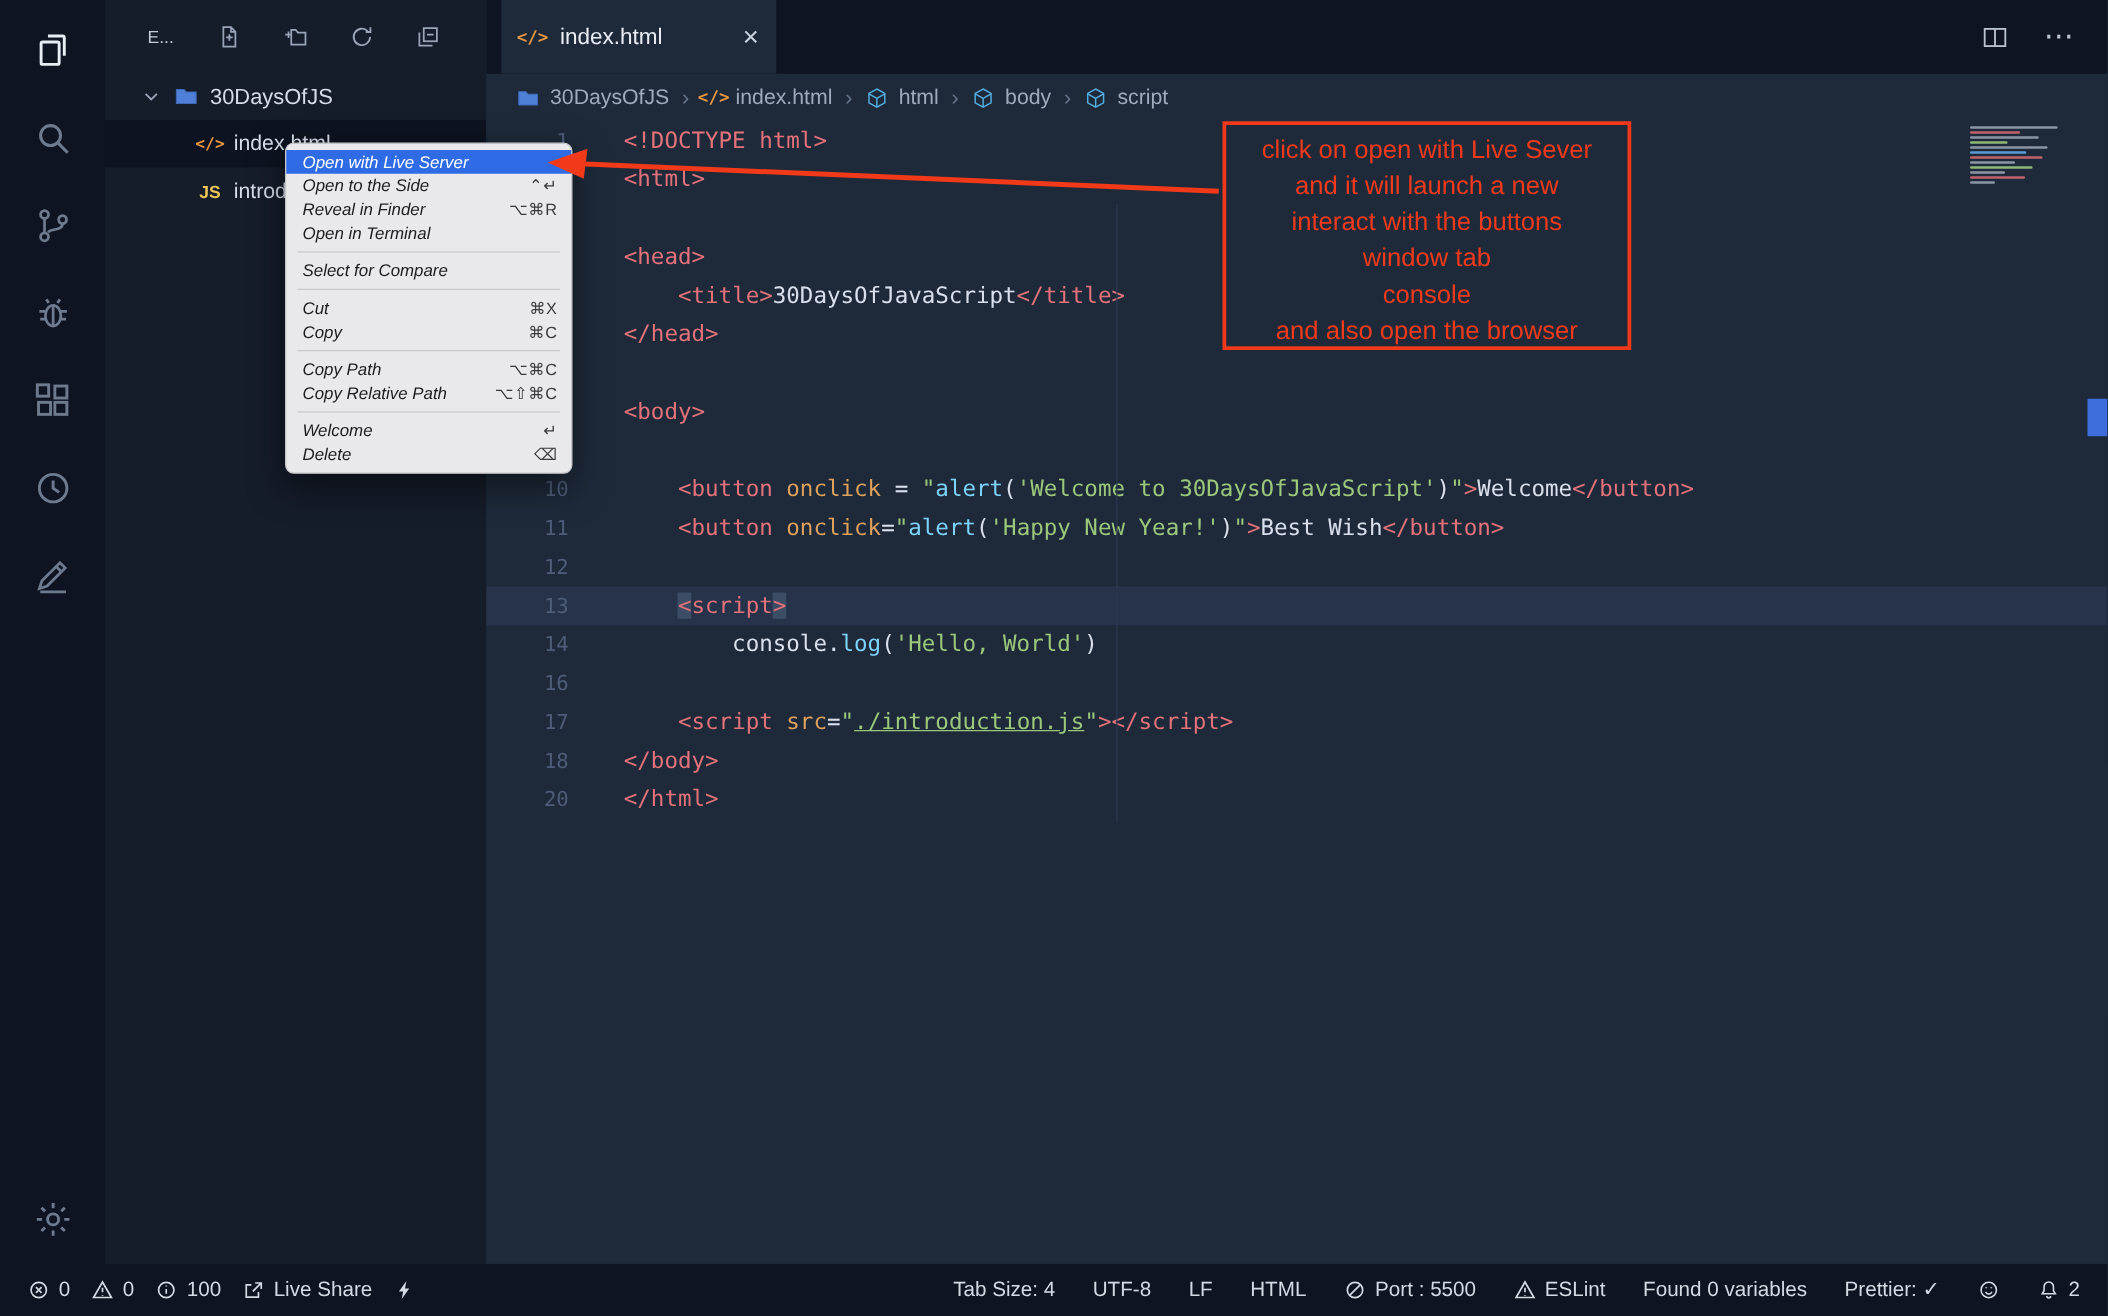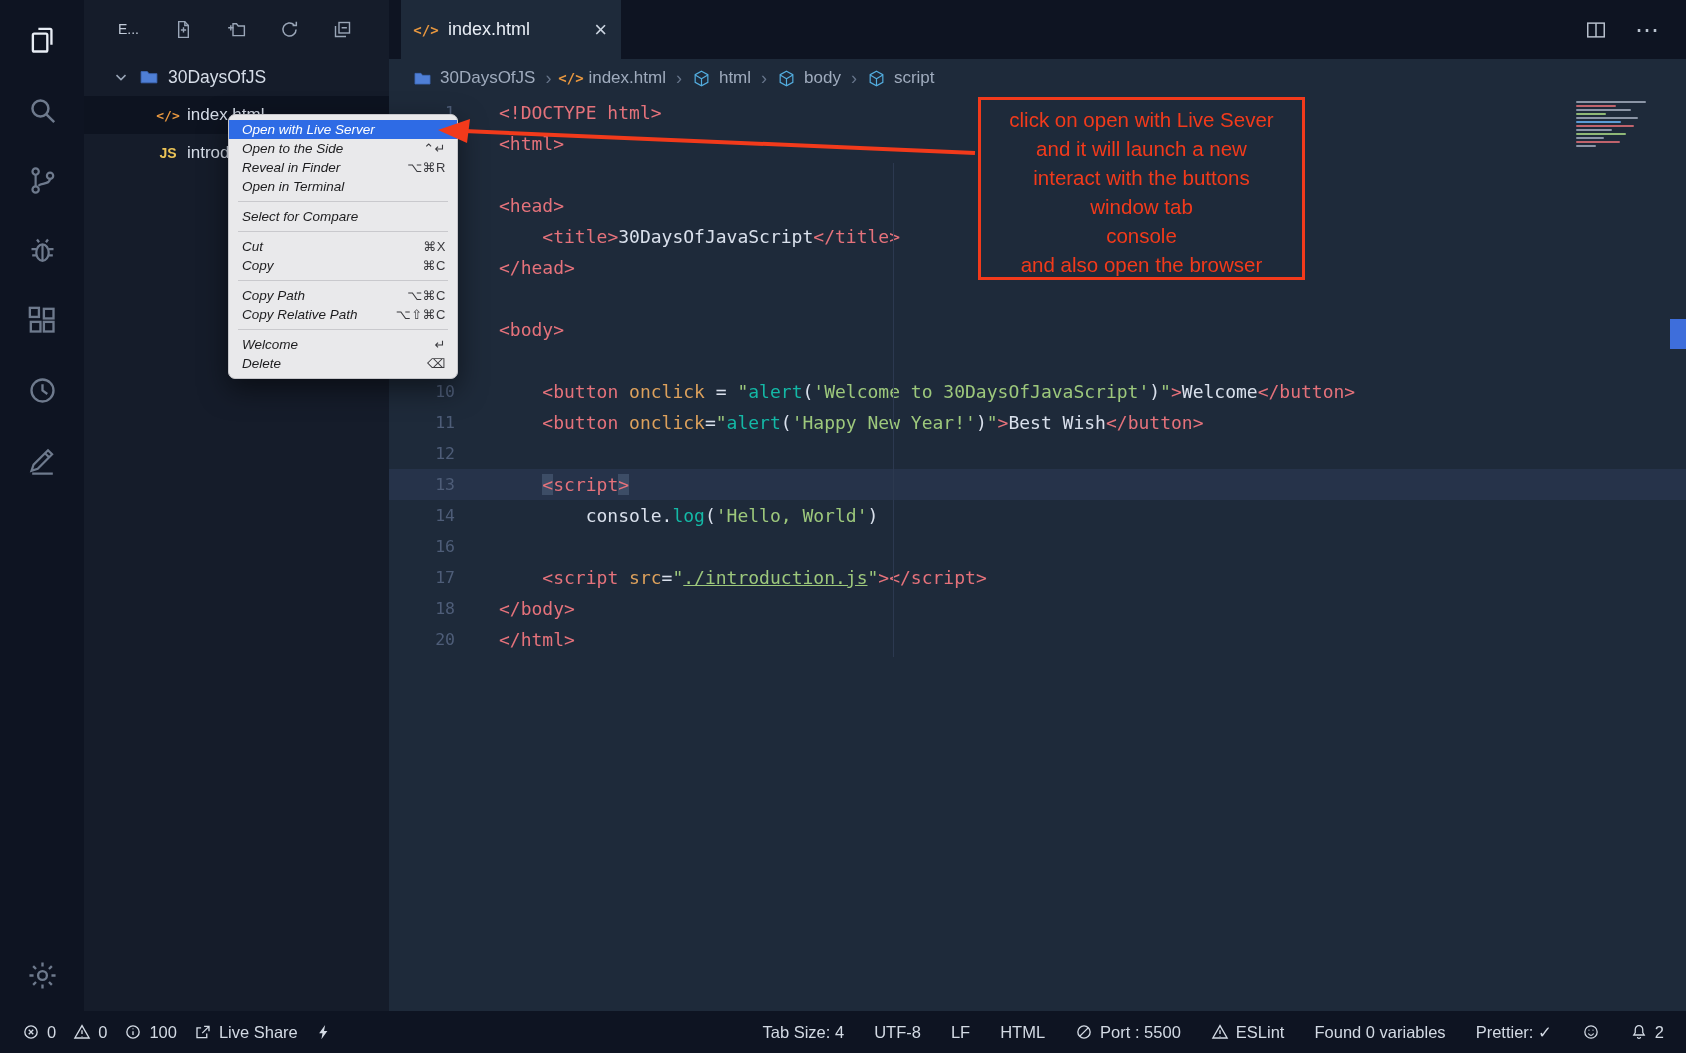--- a/index.html
+++ b/index.html
@@ -47,21 +47,21 @@
 
   .code-area{flex:1;position:relative;font-family:"DejaVu Sans Mono",monospace;font-size:18px;overflow:hidden;}
   .code-line{height:31px;line-height:31px;display:flex;white-space:pre;}
   .code-line.hl{background:#26334a;}
   .ln{width:66px;flex-shrink:0;text-align:right;color:#4e5d78;font-size:16.5px;}
   .code-text{padding-left:44px;}
   .tk-t{color:#e5727b;}
   .tk-p{color:#d9e0ec;}
   .tk-a{color:#dda15c;}
   .tk-s{color:#9dc87c;}
-  .tk-f{color:#14b8a6;}
+  .tk-f{color:#7dd3fc;}
   .tk-u{color:#9dc87c;text-decoration:underline;}
   .tk-tb{color:#e5727b;background:#3d4d66;}
   .indent-guide{position:absolute;left:504px;top:66px;width:1px;height:494px;background:#2c3950;}
 
   .minimap{position:absolute;right:10px;top:0;width:100px;height:56px;display:flex;flex-direction:column;
            gap:2px;padding-top:4px;}
   .minimap i{display:block;height:2px;border-radius:1px;}
 
   .overview-marker{position:absolute;right:0;width:16px;height:30px;background:#3e6edb;}
 

